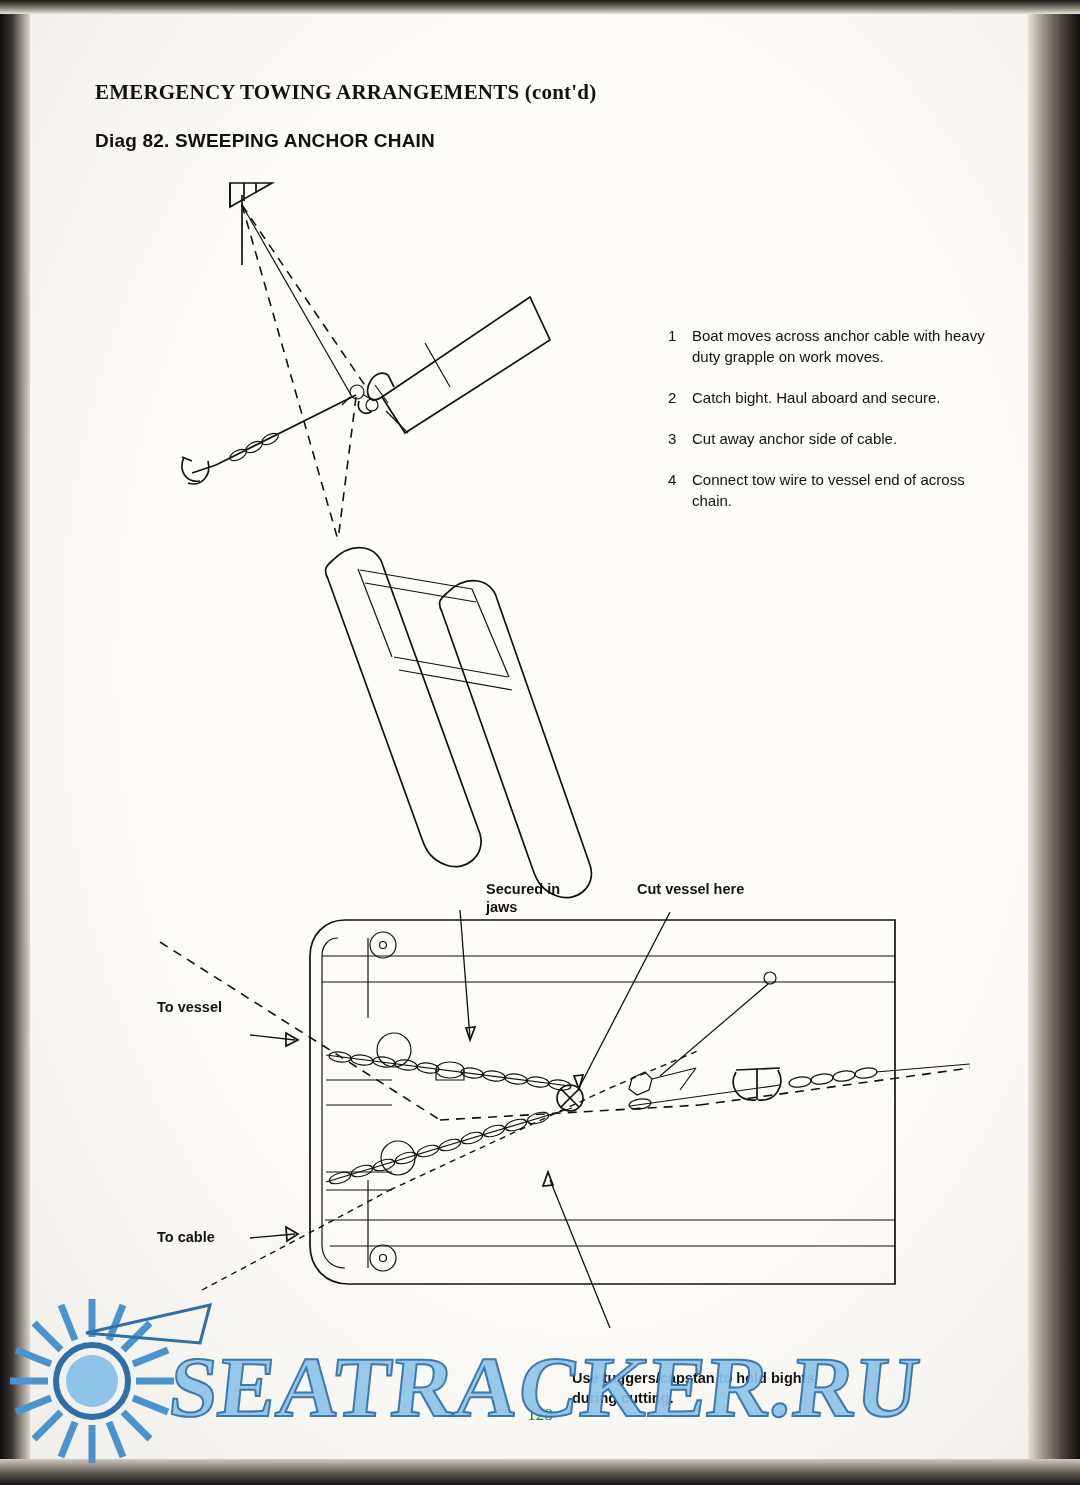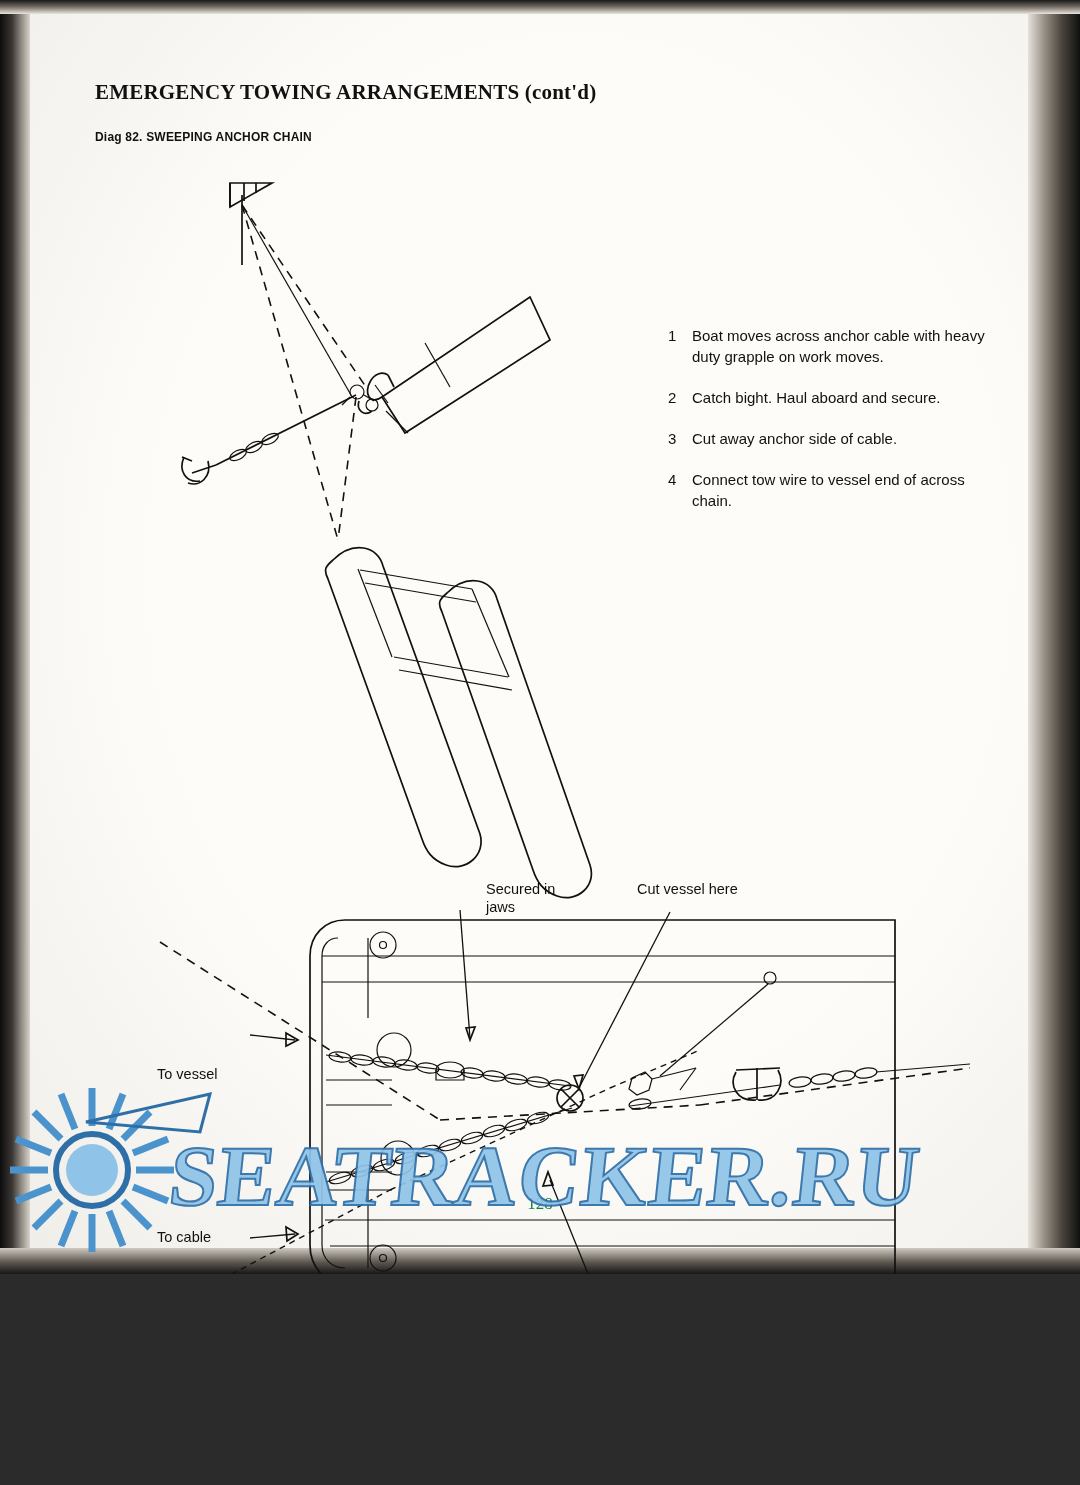--- a/index.html
+++ b/index.html
@@ -1,18 +1,18 @@
 <!DOCTYPE html>
 <html><head>
 <meta charset="utf-8">
 <style>
   html,body{margin:0;padding:0;background:#2b2b2b;}
   #page{
     position:relative;
-    width:1080px;height:1274px;
+    width:1080px;height:1485px;
     background:#fdfdfb;
     overflow:hidden;
     font-family:"Liberation Sans", sans-serif;
     color:#111;
   }
   
   .edge-left{position:absolute;left:0;top:0;width:30px;height:100%;
     background:linear-gradient(90deg,#0d0d0d 0%,#3a3632 40%,#8d8880 70%,#d8d4cc 100%);}
   .edge-right{position:absolute;right:0;top:0;width:52px;height:100%;
     background:linear-gradient(270deg,#101010 0%,#4a443c 35%,#9a938a 70%,#e6e2da 100%);}
@@ -25,31 +25,31 @@
     background:radial-gradient(ellipse at 55% 45%, rgba(255,255,255,0) 55%, rgba(120,115,105,.10) 100%);
     pointer-events:none;}
 
   h1.title{
     position:absolute;left:95px;top:80px;margin:0;
     font-family:"Liberation Serif", serif;
     font-weight:bold;font-size:21px;letter-spacing:.2px;color:#111;
   }
   .subtitle{
     position:absolute;left:95px;top:130px;
-    font-weight:bold;font-size:12px;letter-spacing:.2px;color:#111;
+    font-weight:bold;font-size:19px;letter-spacing:.2px;color:#111;
   }
 
   
   .steps{position:absolute;left:668px;top:325px;width:320px;}
   .step{display:flex;margin-bottom:20px;}
   .step .num{width:24px;flex:0 0 24px;font-size:15px;line-height:21px;}
   .step .txt{font-size:15px;line-height:21px;}
 
   
-  .lbl{position:absolute;font-size:14.5px;line-height:18px;color:#111;}
+  .lbl{position:absolute;font-size:14.5px;line-height:18px;color:#111;font-weight:bold;}
   .lbl.bold{font-weight:bold;}
 
   .pagenum{
     position:absolute;left:0;right:0;bottom:60px;text-align:center;
     font-family:"Liberation Serif", serif;font-size:17px;color:#15803d;
   }
 
   
   .wm{position:absolute;left:0;bottom:10px;width:100%;height:190px;pointer-events:none;}
   .wm-text{
@@ -265,21 +265,21 @@
     <path class="ln" d="M146 337 L158 344 L147 351 Z" fill="#111"></path>
     <path class="lead" d="M470 438 L410 290"></path>
     <path class="ln" d="M403 296 L408 282 L413 295 Z" fill="#111"></path>
   </svg>
 
   <div class="lbl" style="left:486px;top:880px;width:120px;">
     <span>Secured in</span><br>
     <span>jaws</span>
   </div>
   <div class="lbl" style="left:637px;top:880px;">Cut vessel here</div>
-  <div class="lbl" style="left:157px;top:1065px;">To vessel</div>
+  <div class="lbl" style="left:157px;top:998px;">To vessel</div>
   <div class="lbl" style="left:157px;top:1228px;">To cable</div>
   <div class="lbl bold" style="left:572px;top:1336px;width:400px;line-height:20px;margin-top:32px;">
     <span>Use tuggers/capstan to hold bights</span><br>
     <span>during cutting.</span>
   </div>
 
   <div class="pagenum">128</div>
 
   <div class="wm">
     <svg width="1080" height="190" viewBox="0 0 1080 190" style="position:absolute;left:0;top:0;">

